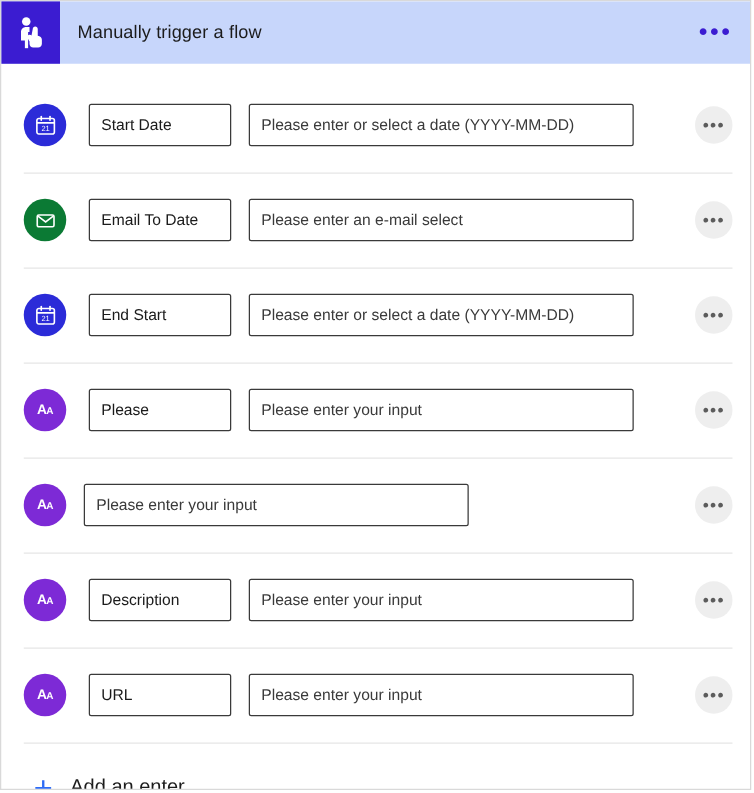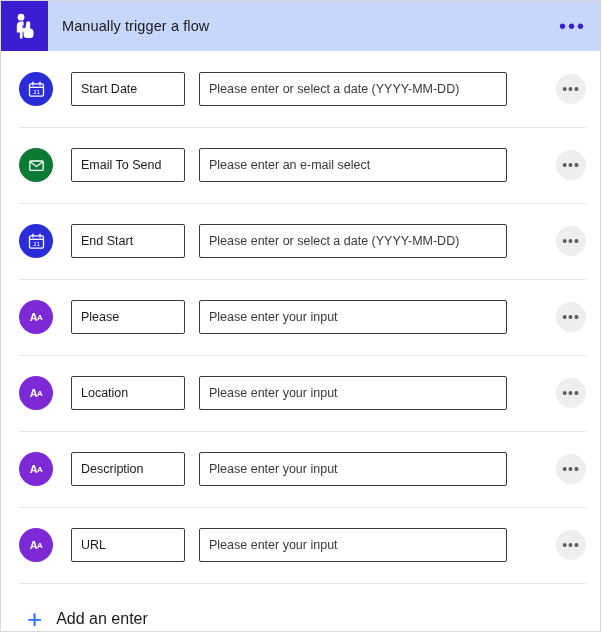--- a/index.html
+++ b/index.html
@@ -57,21 +57,21 @@
     color: #3b1cd1;
     font-size: 20px;
     letter-spacing: 2px;
     line-height: 1;
     cursor: pointer;
     user-select: none;
   }
 
   
   .rows {
-    padding: 0 0 0 0;
+    padding: 11px 0 0 0;
   }
   .row {
     position: relative;
     height: 76px;
     display: flex;
     align-items: center;
     padding: 0 14px 0 18px;
     box-sizing: border-box;
   }
   .row + .row::before {
@@ -221,21 +221,21 @@
       <div class="row-menu">•••</div>
     </div>
 
     <div class="row">
       <div class="row-icon ic-mail">
         <svg width="17" height="17" viewBox="0 0 17 17" aria-hidden="true">
           <rect x="1.8" y="4" width="13.4" height="9.4" rx="1.2" fill="none" stroke="#ffffff" stroke-width="1.3"></rect>
           <path d="M2.4 4.9l6.1 4.6 6.1-4.6" fill="none" stroke="#ffffff" stroke-width="1.3"></path>
         </svg>
       </div>
-      <div class="name-box">Email To Send</div>
+      <div class="name-box">Email To Date</div>
       <div class="value-box">Please enter an e-mail select</div>
       <div class="row-menu">•••</div>
     </div>
 
     <div class="row">
       <div class="row-icon ic-date">
         <svg width="17" height="17" viewBox="0 0 17 17" aria-hidden="true">
           <rect x="1.5" y="2.8" width="14" height="12.4" rx="1.6" fill="none" stroke="#ffffff" stroke-width="1.3"></rect>
           <line x1="1.5" y1="6.3" x2="15.5" y2="6.3" stroke="#ffffff" stroke-width="1.3"></line>
           <line x1="5" y1="1.2" x2="5" y2="4.1" stroke="#ffffff" stroke-width="1.3" stroke-linecap="round"></line>
@@ -256,21 +256,20 @@
       <div class="name-box">Please</div>
       <div class="value-box">Please enter your input</div>
       <div class="row-menu">•••</div>
     </div>
 
     <div class="row">
       <div class="row-icon ic-text">
         <span class="glyph-aa">A</span>
           <span class="glyph-aa" style="font-size:8px;">A</span>
       </div>
-      <div class="name-box">Location</div>
       <div class="value-box">Please enter your input</div>
       <div class="row-menu">•••</div>
     </div>
 
     <div class="row">
       <div class="row-icon ic-text">
         <span class="glyph-aa">A</span>
           <span class="glyph-aa" style="font-size:8px;">A</span>
       </div>
       <div class="name-box">Description</div>

